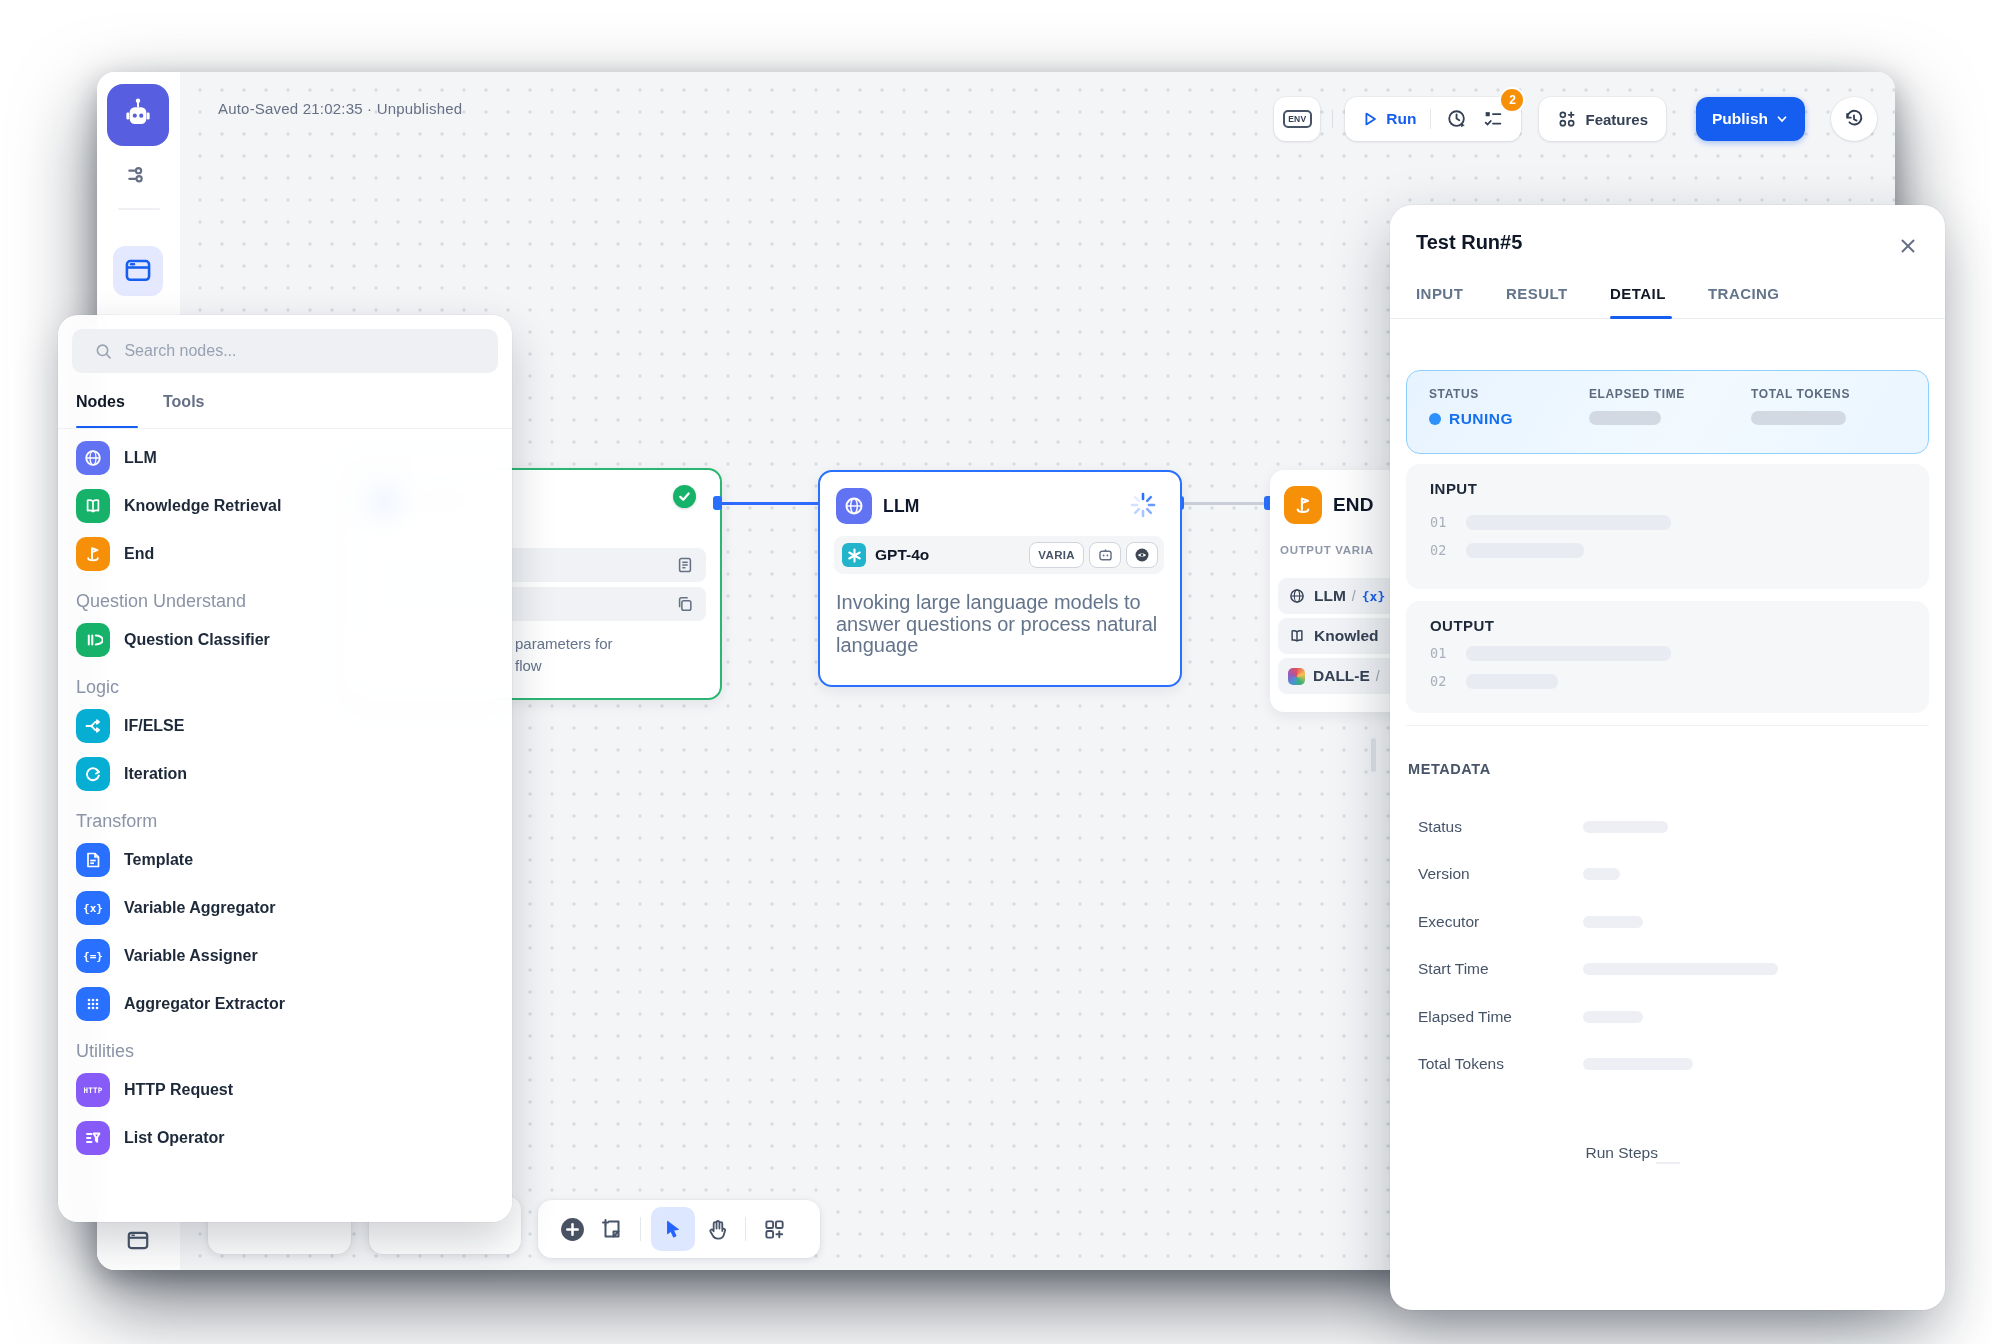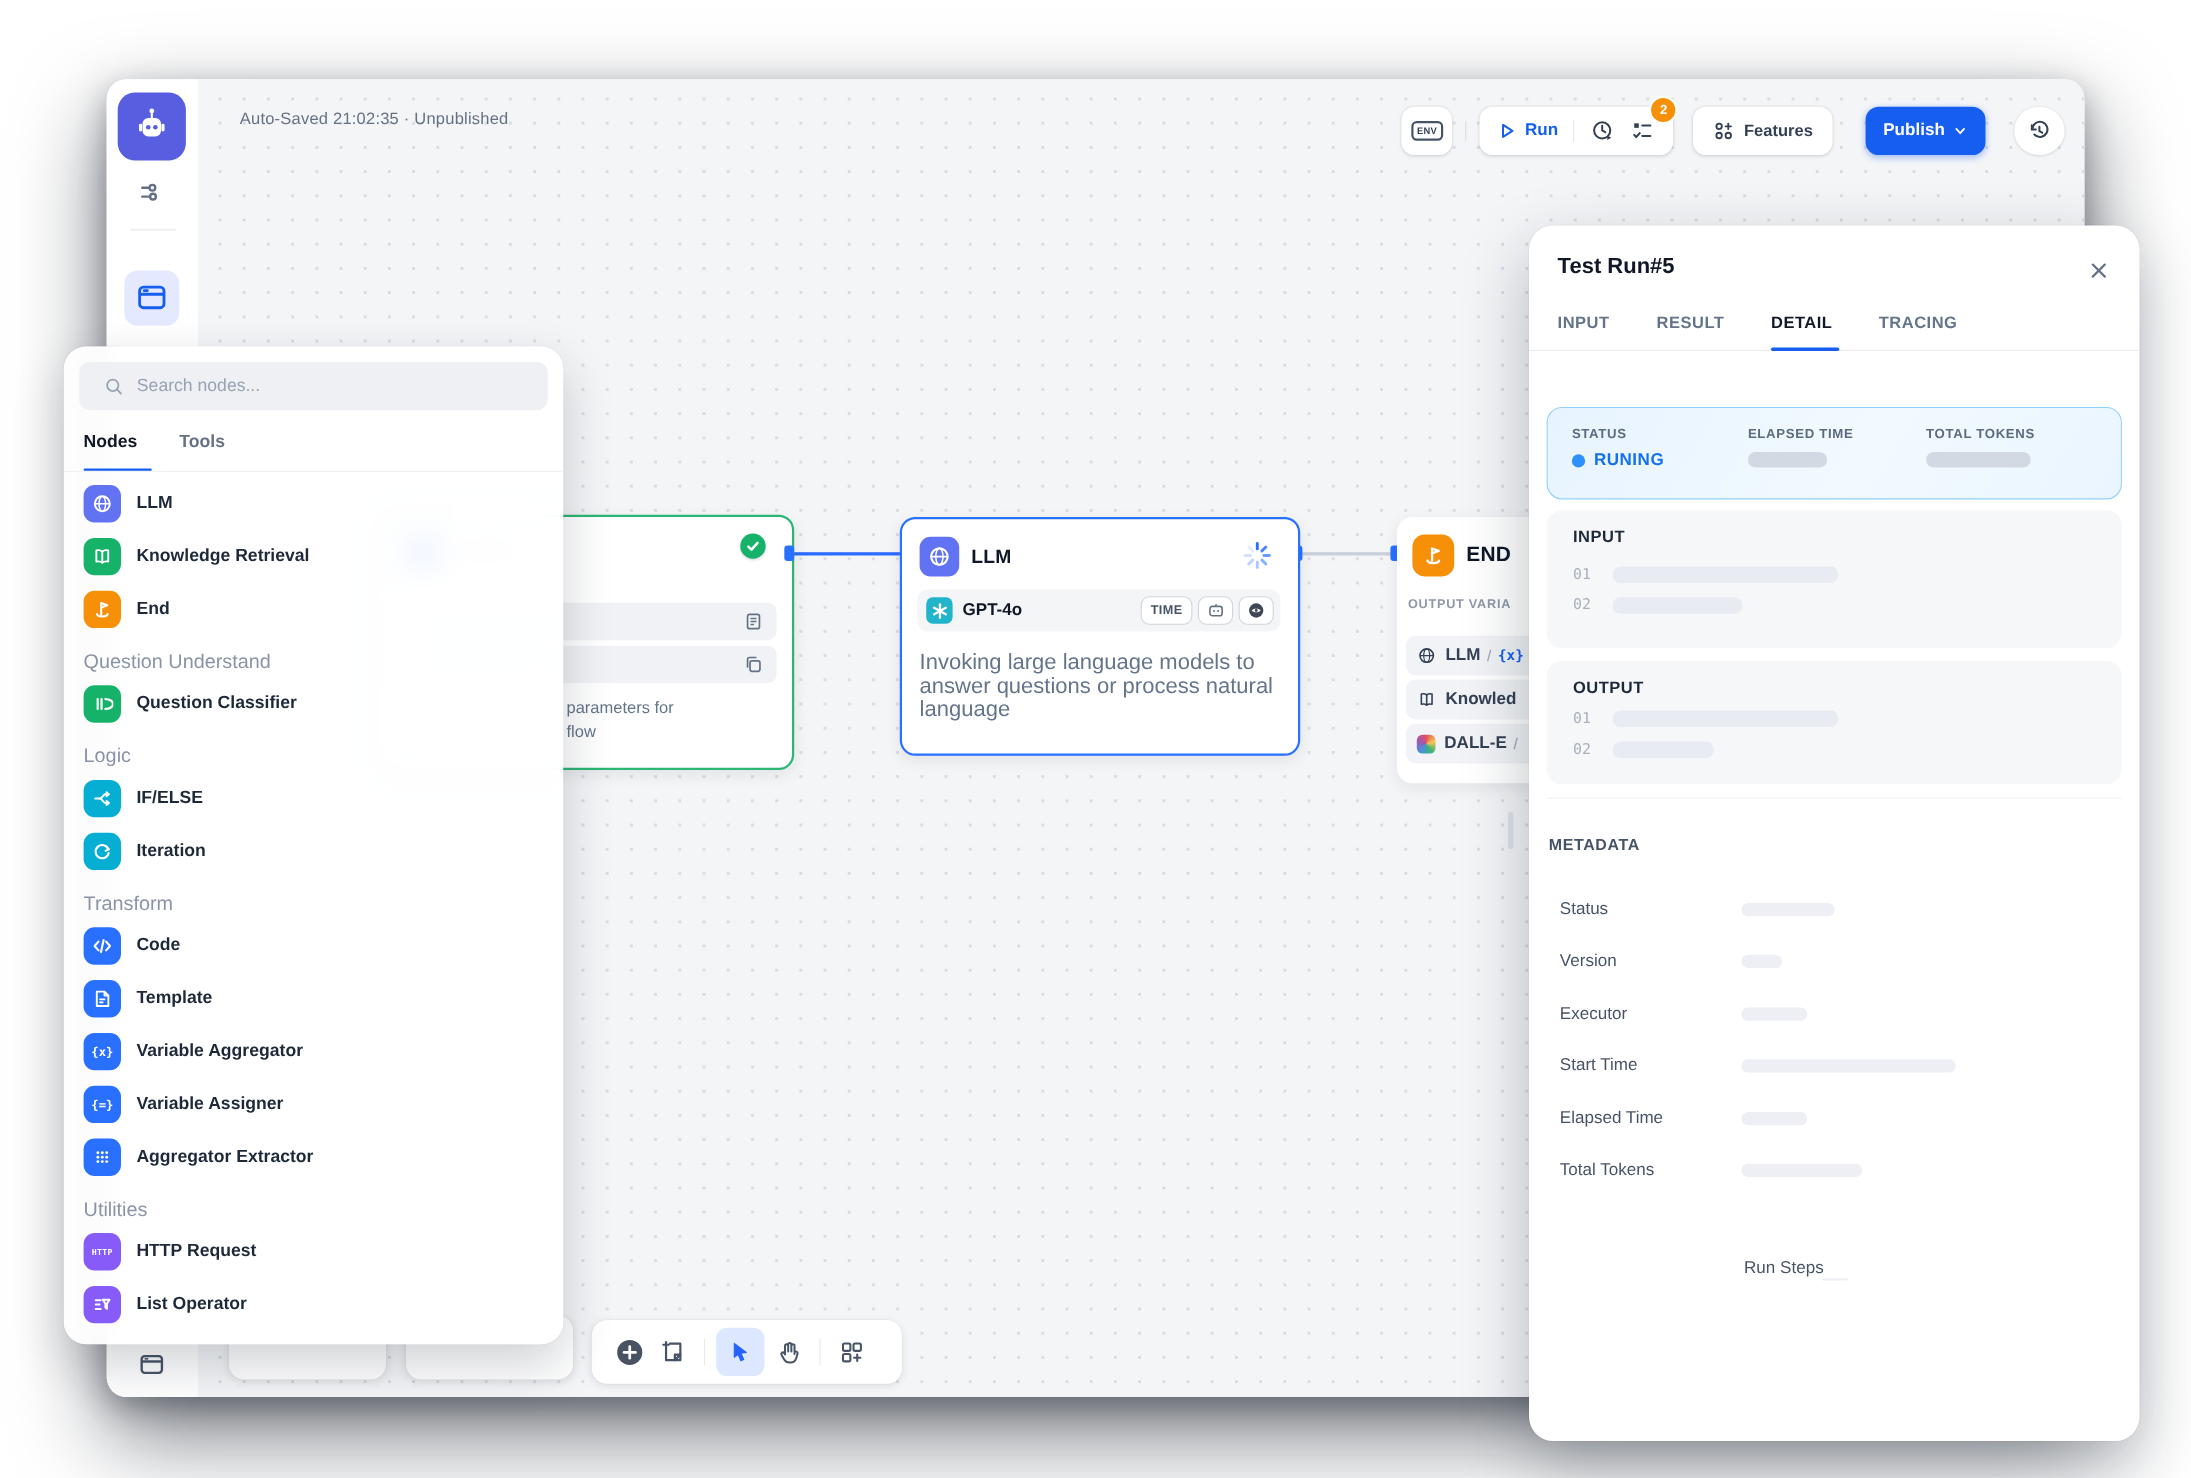--- a/index.html
+++ b/index.html
@@ -307,21 +307,21 @@
         </svg>
         <div class="model-row">
           <span class="openai-tile">
             <svg width="15" height="15" viewBox="0 0 16 16" stroke="#fff" stroke-width="2.2" stroke-linecap="round">
               <line x1="8" y1="1.5" x2="8" y2="14.5"></line>
               <line x1="2.4" y1="4.8" x2="13.6" y2="11.2"></line>
               <line x1="2.4" y1="11.2" x2="13.6" y2="4.8"></line>
             </svg>
           </span>
           <span class="model-name">GPT-4o</span>
-          <span class="mbadge chat-badge">TIME</span>
+          <span class="mbadge chat-badge">VARIA</span>
           <span class="mbadge icon-badge">
             <svg width="17" height="17" viewBox="0 0 20 20" fill="none" stroke="#667085" stroke-width="1.7">
               <rect x="3.5" y="5" width="13" height="10" rx="2.5"></rect>
               <circle cx="7.8" cy="10" r="1.1" fill="#667085" stroke="none"></circle>
               <circle cx="12.2" cy="10" r="1.1" fill="#667085" stroke="none"></circle>
               <line x1="10" y1="2.8" x2="10" y2="5"></line>
             </svg>
           </span>
           <span class="mbadge icon-badge">
             <svg width="18" height="18" viewBox="0 0 20 20">
@@ -494,30 +494,20 @@
           <svg width="20" height="20" viewBox="0 0 20 20" fill="none" stroke="#fff" stroke-width="1.9" stroke-linecap="round" stroke-linejoin="round">
             <path d="M15.5 8 A6 6 0 1 0 15.8 11.5"></path>
             <path d="M13.5 5.5 L16 8 L13 9.5"></path>
           </svg>
         </span>
         <span class="pitem-label">Iteration</span>
       </div>
 
       <div class="psection">Transform</div>
 
-      <div class="pitem">
-        <span class="tile c-blue">
-          <svg width="20" height="20" viewBox="0 0 20 20" fill="none" stroke="#fff" stroke-width="1.9" stroke-linecap="round" stroke-linejoin="round">
-            <path d="M6.5 6 L3 10 L6.5 14"></path>
-              <path d="M13.5 6 L17 10 L13.5 14"></path>
-              <line x1="11.2" y1="4.5" x2="8.8" y2="15.5"></line>
-          </svg>
-        </span>
-        <span class="pitem-label">Code</span>
-      </div>
 
       <div class="pitem">
         <span class="tile c-blue">
           <svg width="20" height="20" viewBox="0 0 20 20" fill="none" stroke="#fff" stroke-width="1.7" stroke-linejoin="round">
             <path d="M5 3.5 h7 L15.5 7 V16.5 H5 Z"></path>
               <path d="M12 3.5 V7 H15.5"></path>
             <line x1="7.3" y1="10.5" x2="12.7" y2="10.5"></line>
               <line x1="7.3" y1="13.2" x2="11" y2="13.2"></line>
           </svg>
         </span>

